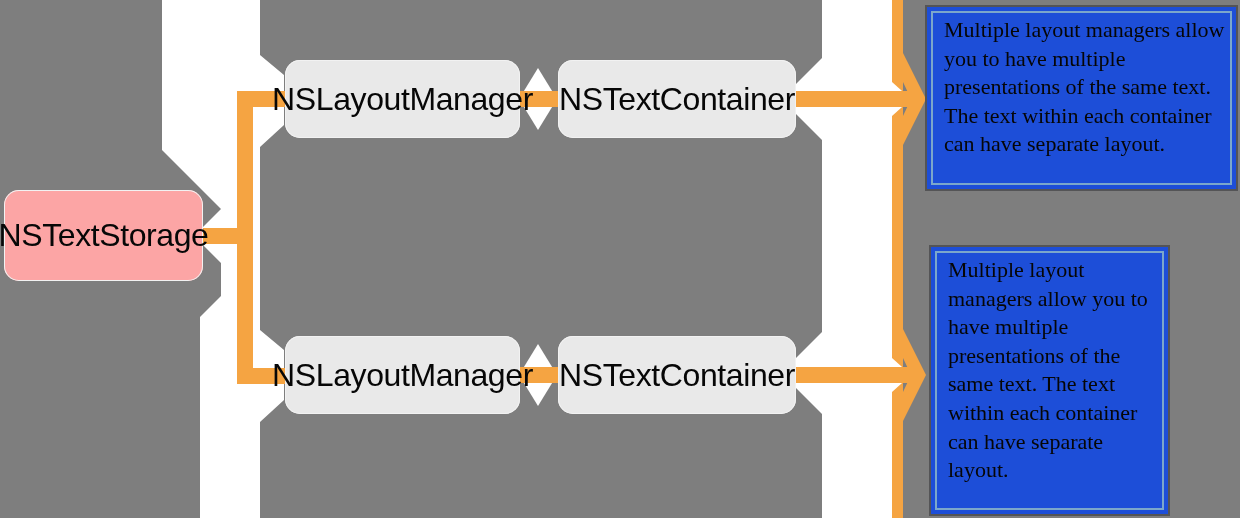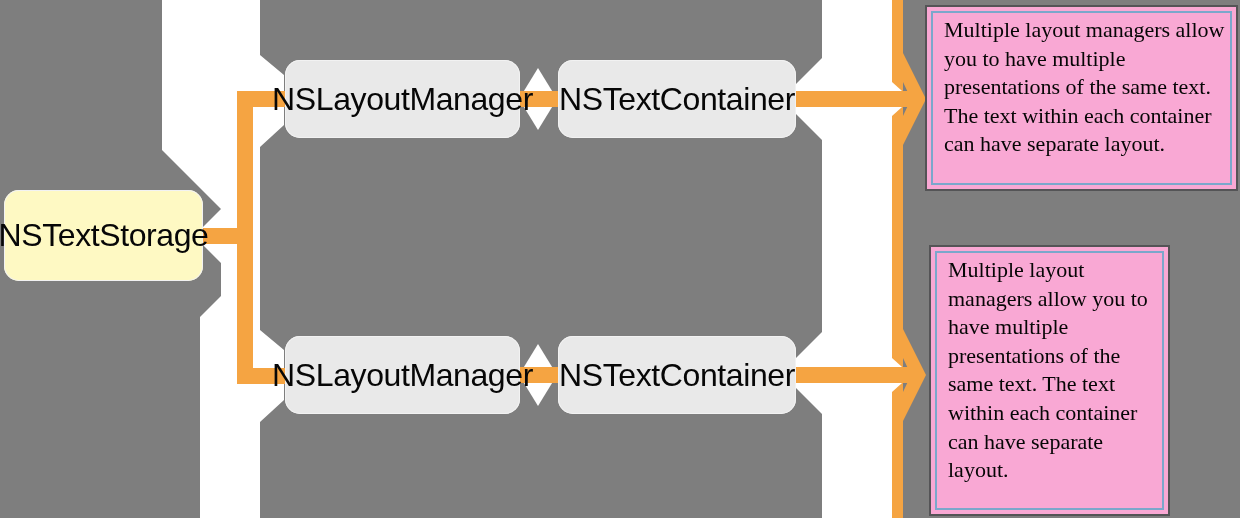--- a/index.html
+++ b/index.html
@@ -14,21 +14,21 @@
     font-size:32px;letter-spacing:-0.4px;color:#070707;
     box-shadow:inset 0 0 0 1px #f2f2f2;
     z-index:2;
   }
   #node-text-storage{left:4px;top:190px;width:199px;height:91px;}
   #node-layout-manager-top{left:285px;top:60px;width:235px;height:78px;}
   #node-text-container-top{left:558px;top:60px;width:238px;height:78px;}
   #node-layout-manager-bottom{left:285px;top:336px;width:235px;height:78px;}
   #node-text-container-bottom{left:558px;top:336px;width:238px;height:78px;}
   .note{
-    position:absolute;background:#f9a8d4;border:2px solid #545456;
+    position:absolute;background:#1d4ed8;border:2px solid #545456;
     z-index:2;box-sizing:border-box;
   }
   #note-top{left:925px;top:5px;width:313px;height:186px;}
   #note-bottom{left:929px;top:245px;width:241px;height:271px;}
   .note-inner{
     position:absolute;left:4px;top:4px;right:4px;bottom:4px;
     border:2px solid #7BA7CB;
     font-family:"Liberation Serif",serif;font-size:22px;line-height:1.3;
     color:#060606;padding:3px 4px 2px 11px;overflow:hidden;
   }
@@ -63,21 +63,21 @@
     <rect x="237" y="91" width="51" height="16" fill="#F5A442"></rect>
     <rect x="237" y="368" width="51" height="16" fill="#F5A442"></rect>
 
     <rect x="518" y="91" width="41" height="16" fill="#F5A442"></rect>
     <rect x="518" y="367" width="41" height="16" fill="#F5A442"></rect>
 
     <rect x="796" y="91" width="115" height="16" fill="#F5A442"></rect>
     <rect x="796" y="367" width="115" height="16" fill="#F5A442"></rect>
   </svg>
 
-  <div class="node" id="node-text-storage" style="background-color: #fef9c3;">
+  <div class="node" id="node-text-storage" style="background-color: #fca5a5;">
     <span>NSTextStorage</span>
   </div>
 
   <div class="node" id="node-layout-manager-top" style="background-color: rgb(233, 233, 233);">
     <span>NSLayoutManager</span>
   </div>
 
   <div class="node" id="node-text-container-top" style="background-color: rgb(233, 233, 233);">
     <span>NSTextContainer</span>
   </div>

